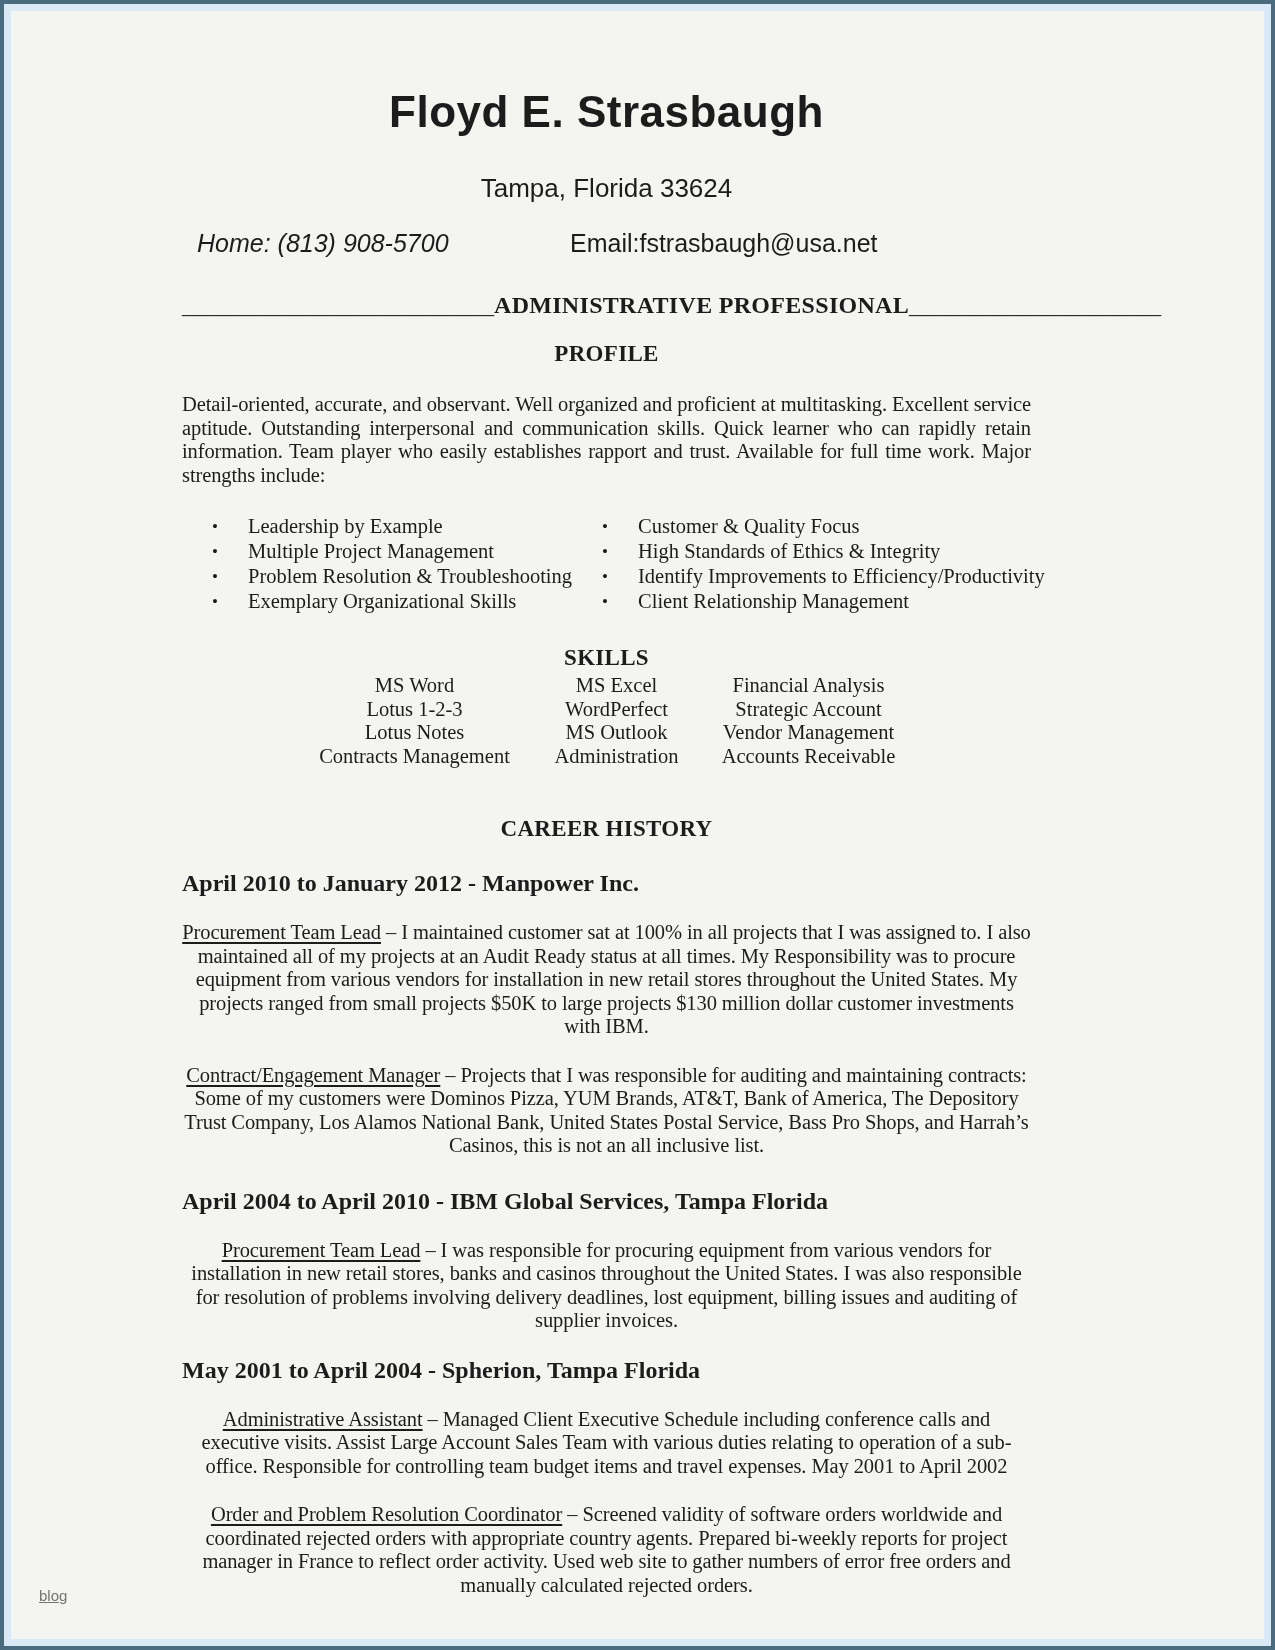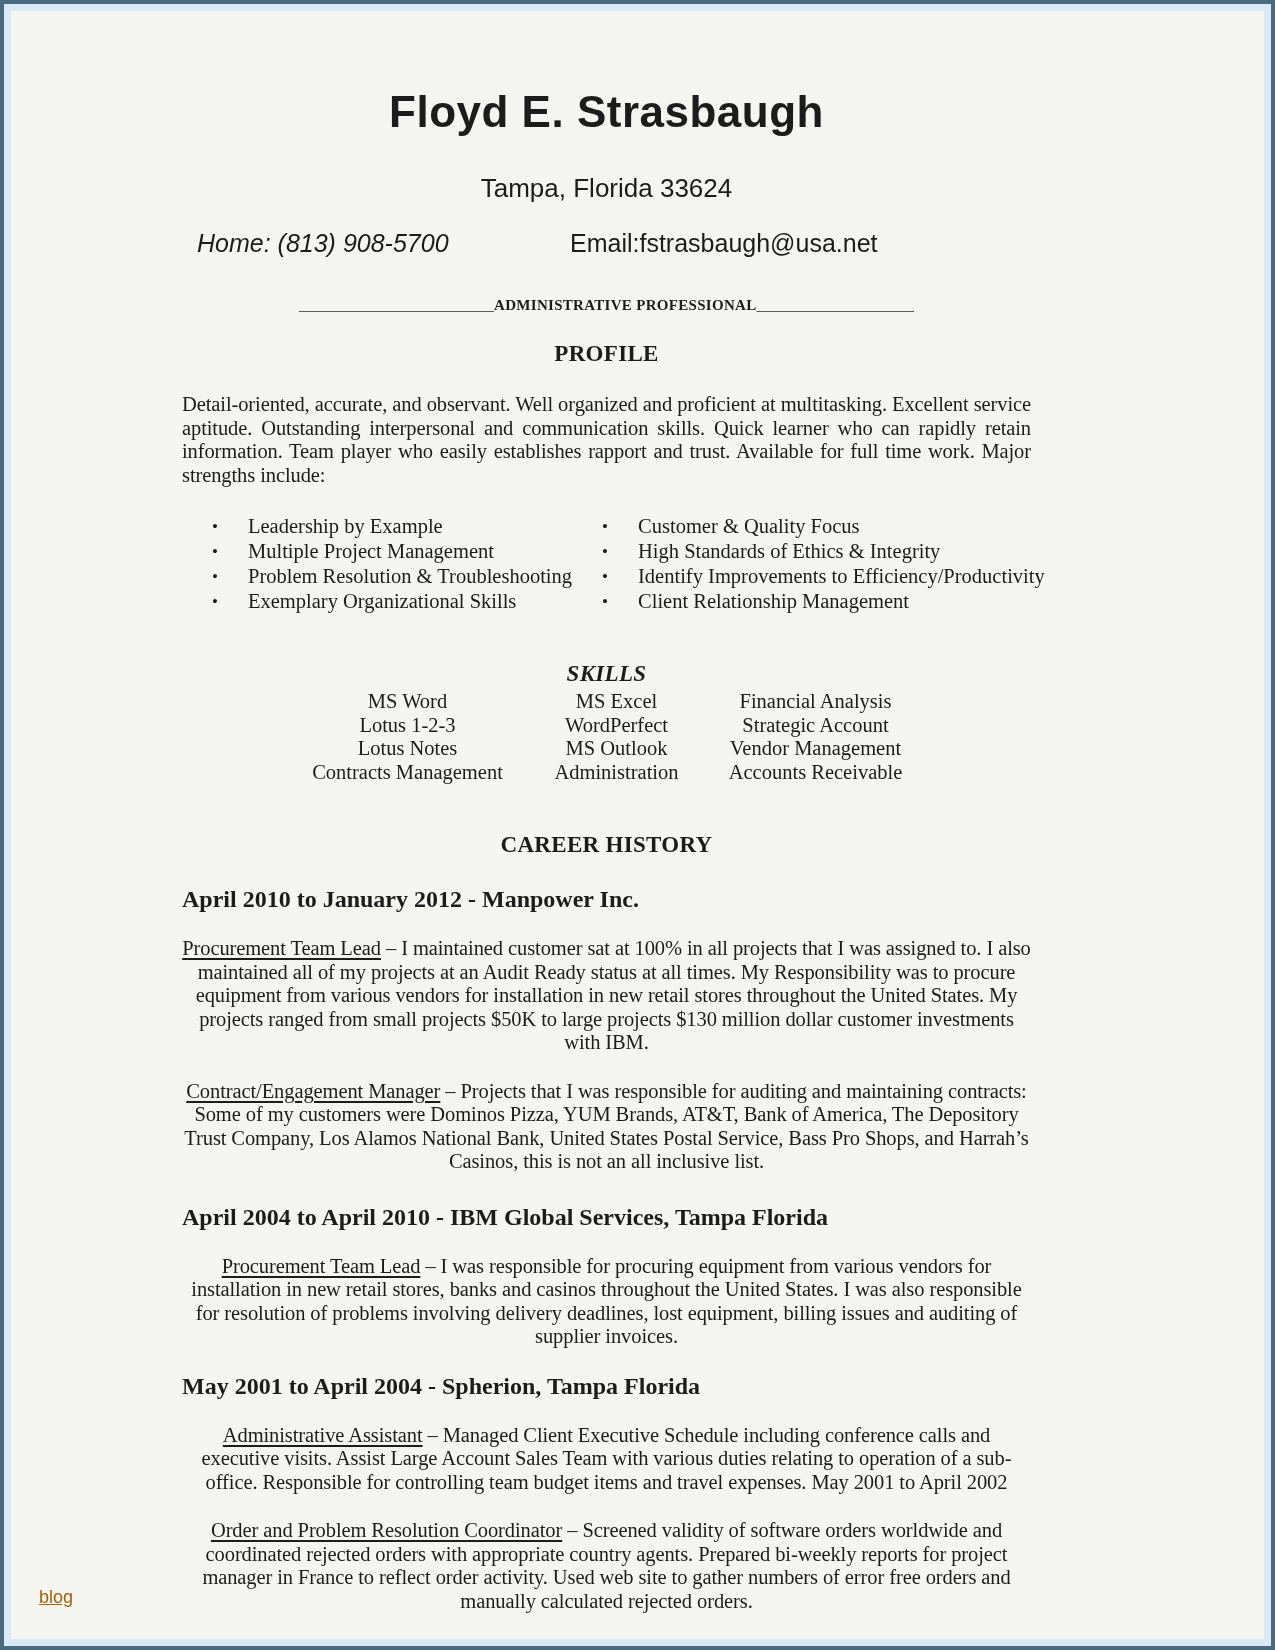--- a/index.html
+++ b/index.html
@@ -53,36 +53,36 @@
     font-family: "Liberation Sans", sans-serif;
     font-size: 25px; line-height: 28px;
   }
   .phone { position: absolute; left: 15px; font-style: italic; }
   .email { position: absolute; left: 388px; }
 
   
   .banner {
     margin-top: 36px;
     text-align: center;
-    font-size: 15px; line-height: 24px;
+    font-size: 24px; line-height: 24px;
     white-space: nowrap;
   }
   .banner .rule { letter-spacing: 0; color: #2a2a2a; }
   .banner-title { font-weight: bold; letter-spacing: 0.3px; }
 
   
   .section-heading {
     margin: 0;
     text-align: center;
     font-size: 23px; line-height: 26px;
     font-weight: bold;
     letter-spacing: 0.3px;
   }
   .h-profile { margin-top: 24px; }
-  .h-skills  { margin-top: 47px; font-style: italic; }
+  .h-skills  { margin-top: 31px; }
   .h-career  { margin-top: 48px; }
 
   
   .body-par {
     margin: 0;
     font-size: 20.5px; line-height: 23.5px;
     letter-spacing: -0.1px;
   }
   .profile-par { margin-top: 26px; text-align: justify; }
 
@@ -101,21 +101,21 @@
   }
   .bullet-dot {
     width: 36px; flex: none;
     font-size: 17px; line-height: 25px;
   }
 
   
   .skills-grid {
     display: grid;
     grid-template-columns: 205px 145px 185px;
-    column-gap: 34px;
+    column-gap: 27px;
     width: max-content;
     margin: 3px auto 0;
     font-size: 20.5px; line-height: 23.5px;
     text-align: center;
   }
 
   
   .job-heading {
     margin: 0;
     margin-top: 29px;
@@ -128,22 +128,22 @@
   .role-title {
     text-decoration: underline;
     text-underline-offset: 3px;
   }
 
   
   .watermark {
     position: absolute;
     left: 28px; top: 1576px;
     font-family: "Liberation Sans", sans-serif;
-    font-size: 18px;
-    color: #a16207;
+    font-size: 15px;
+    color: #737373;
     text-decoration: underline;
   }
 </style>
 </head>
 <body>
 
 <div class="frame">
   <div class="frame-inner">
     <div class="page">
 

